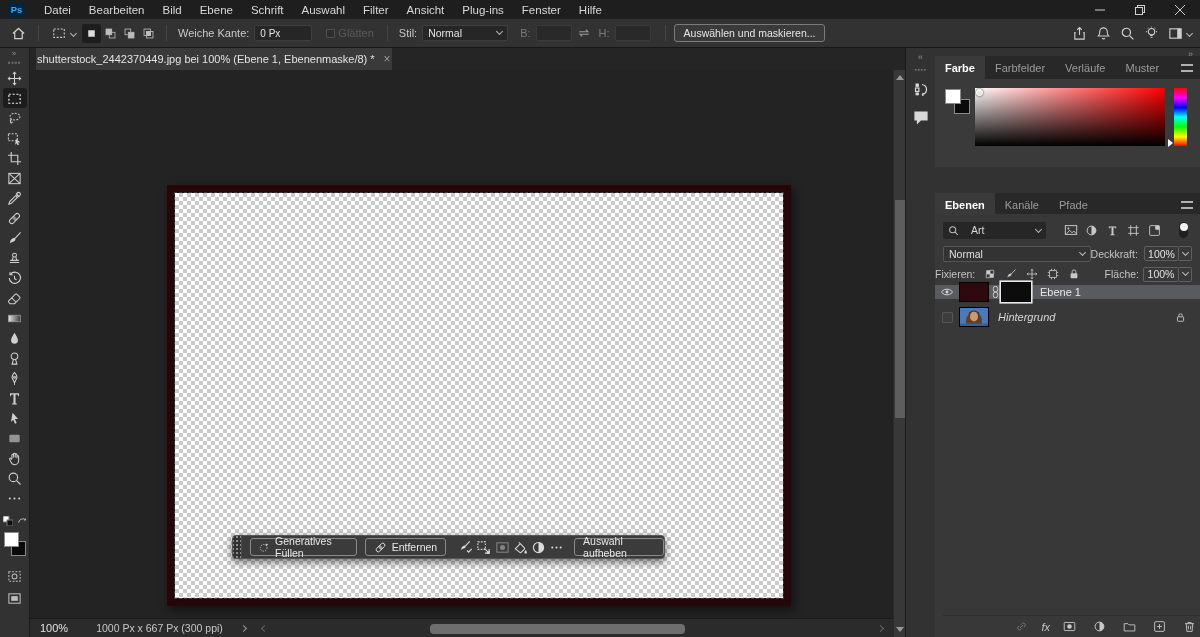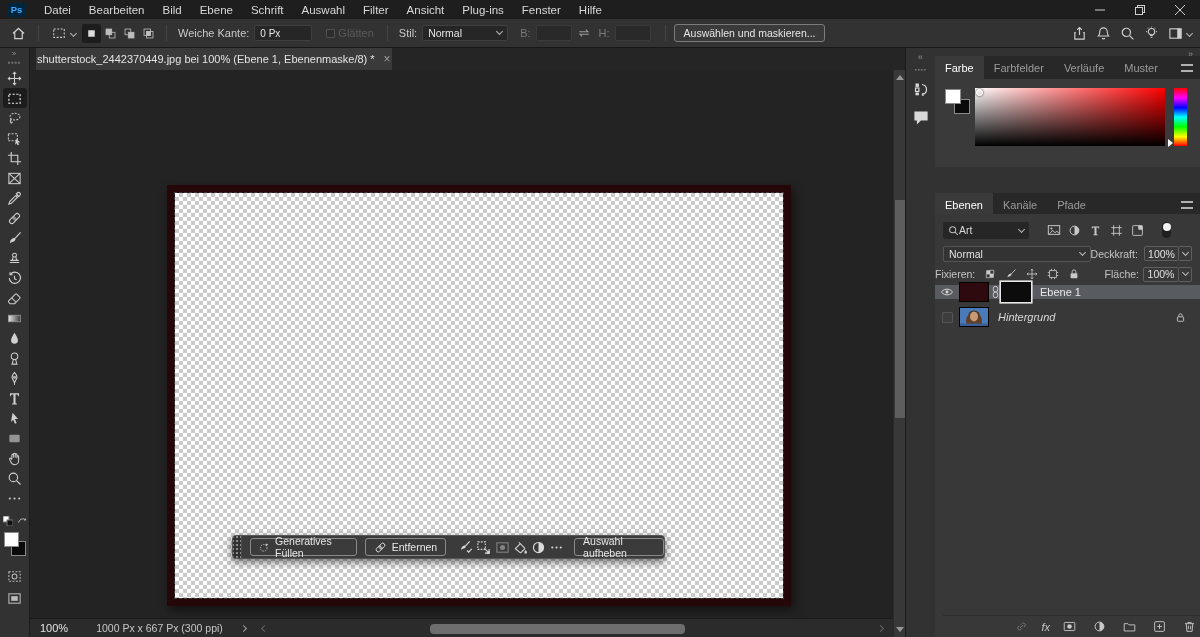--- a/index.html
+++ b/index.html
@@ -66,36 +66,36 @@
   .arrow-dn{position:absolute;left:2px;bottom:5px;width:0;height:0;border-left:4px solid transparent;border-right:4px solid transparent;border-top:5px solid #989898}
   .statusbar{position:absolute;left:30px;top:618px;width:863px;height:19px;background:#2b2b2b;border-top:1px solid #1a1a1a;display:flex;align-items:center;font-size:10.5px}
   .hthumb{position:absolute;left:400px;top:5px;width:255px;height:10px;background:#6e6e6e;border-radius:4px}
   .st-chev{width:5px;height:5px;border-right:1.3px solid #9a9a9a;border-bottom:1.3px solid #9a9a9a;display:inline-block}
 
   
   .dockstrip{position:absolute;left:905px;top:48px;width:30px;bottom:0;background:#323232;border-left:1px solid #1b1b1b;display:flex;flex-direction:column;align-items:center}
   .panelcol{position:absolute;left:935px;top:48px;width:265px;bottom:0;background:#323232}
   .tabstrip{position:absolute;left:0;width:265px;height:23px;background:#282828;display:flex;align-items:flex-end;font-size:11px}
   .ptab{height:23px;display:flex;align-items:center;padding:0 10px;color:#9b9b9b}
-  .ptab.active{background:#3a3a3a;color:#fff;font-weight:400}
+  .ptab.active{background:#3a3a3a;color:#fff;font-weight:700}
   .pmenu{margin-left:auto;margin-right:7px;margin-bottom:7px;width:12px;height:8px;border-top:2px solid #b0b0b0;border-bottom:2px solid #b0b0b0}
   .panelbody1{position:absolute;left:0;top:31px;width:265px;height:88px;background:#3a3a3a}
   .satfield{position:absolute;left:40px;top:9px;width:190px;height:58px;
     background:linear-gradient(to bottom,rgba(0,0,0,0),#000),linear-gradient(to right,#fff,#f00)}
   .satmark{position:absolute;left:1px;top:1px;width:7px;height:7px;border:1.4px solid #fff;border-radius:50%;box-shadow:0 0 2px #000}
   .huebar{position:absolute;right:13px;top:9px;width:13px;height:58px;
     background:linear-gradient(to bottom,#f00,#f0f 17%,#00f 34%,#0ff 50%,#0f0 67%,#ff0 84%,#f00)}
   .huemark{position:absolute;left:-6px;bottom:-1px;width:0;height:0;border-top:4px solid transparent;border-bottom:4px solid transparent;border-left:5px solid #fff}
   .csw{position:absolute;left:10px;top:10px;width:26px;height:26px}
   .csw .f{position:absolute;left:0;top:0;width:16px;height:15px;background:#fff;border:1px solid #8a8a8a}
   .csw .b{position:absolute;left:9px;top:10px;width:16px;height:15px;background:#0a0a0a;border:1px solid #8a8a8a}
 
   .layersbody{position:absolute;left:0;top:166px;width:265px;bottom:0;background:#383838}
   .filterrow{position:absolute;left:0;top:5px;width:265px;height:22px;display:flex;align-items:center}
-  .searchbox{margin-left:8px;width:86px;height:17px;background:#262626;border-radius:2px;display:flex;align-items:center;padding:0 5px;font-size:10.5px;color:#d8d8d8;gap:0}
+  .searchbox{margin-left:8px;width:103px;height:17px;background:#262626;border-radius:2px;display:flex;align-items:center;padding:0 5px;font-size:10.5px;color:#d8d8d8;gap:12px}
   .f-ic{width:21px;height:18px;display:flex;align-items:center;justify-content:center}
   .toggle{width:9px;height:16px;background:#1f1f1f;border-radius:5px;position:relative;margin-left:14px}
   .toggle .knob{position:absolute;left:0.5px;top:1px;width:8px;height:8px;border-radius:50%;background:#f2f2f2}
   .blendrow{position:absolute;left:0;top:30px;width:265px;height:19px;display:flex;align-items:center;font-size:10.5px}
   .blend-dd{margin-left:8px;width:150px;height:16px;border:1px solid #555;border-radius:2px;background:#333;display:flex;align-items:center;justify-content:space-between;padding:0 5px;color:#e0e0e0}
   .vbox{width:36px;height:15px;border:1px solid #5f5f5f;border-radius:2px;display:flex;align-items:center;justify-content:center;color:#e0e0e0}
   .vbox-dd{width:13px;height:15px;border:1px solid #5f5f5f;border-left:none;border-radius:0 2px 2px 0;display:flex;align-items:center;justify-content:center}
   .lockrow{position:absolute;left:0;top:51px;width:265px;height:18px;display:flex;align-items:center;font-size:10.5px;color:#c3c3c3}
   .layerrow{position:absolute;left:0;width:265px;height:14px;display:flex;align-items:center;font-size:11px;color:#e8e8e8}
   .layerrow.selected{background:#585c61}

